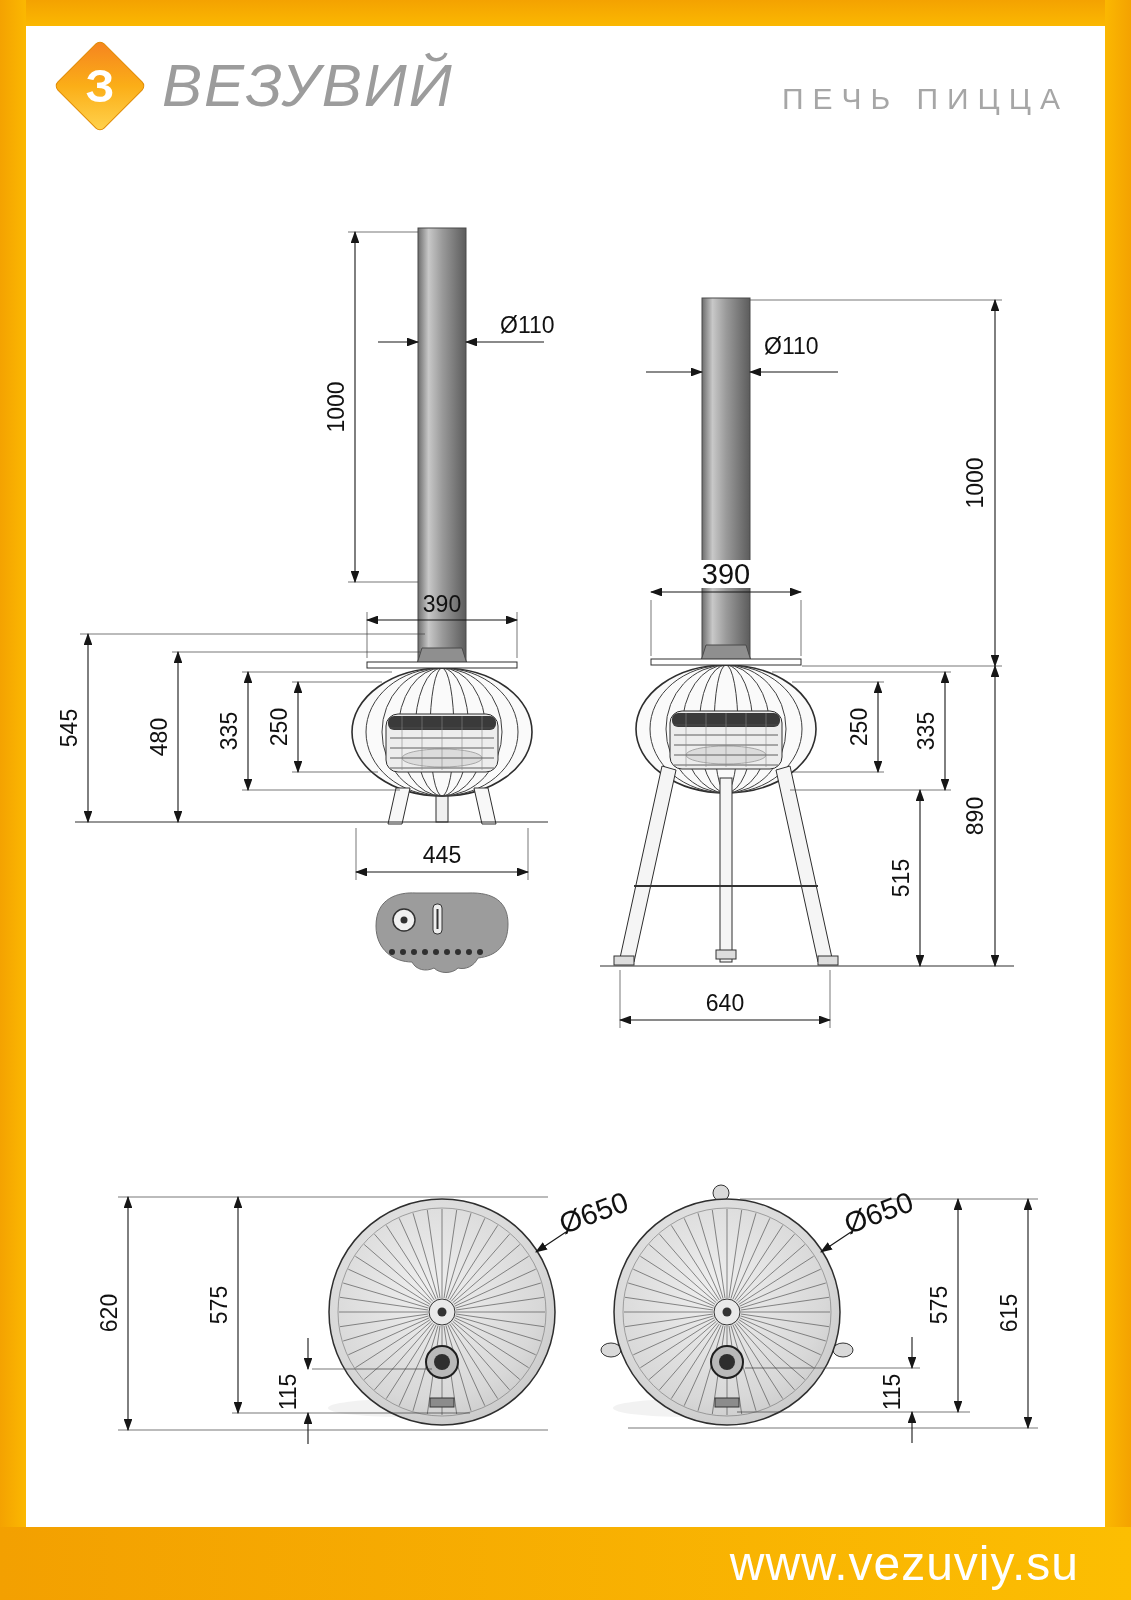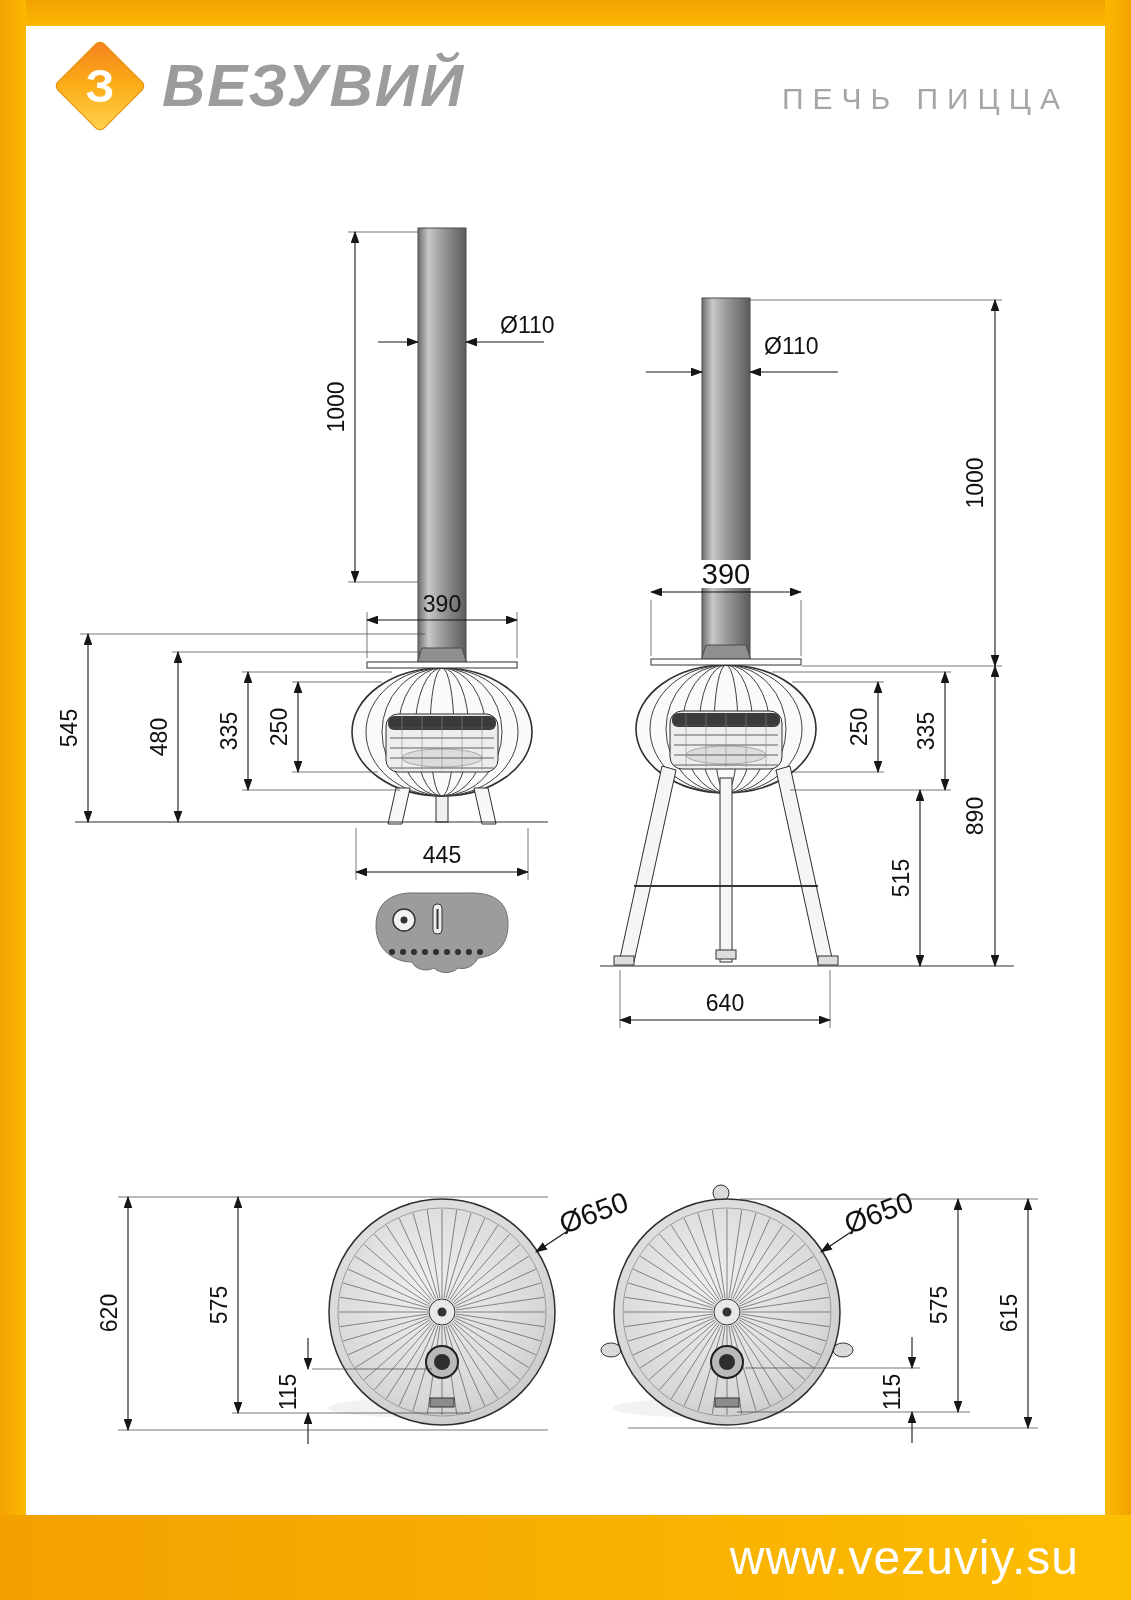--- a/index.html
+++ b/index.html
@@ -2,27 +2,27 @@
 <html><head>
 <meta charset="utf-8">
 <style>
   *{margin:0;padding:0;box-sizing:border-box}
   html,body{width:1131px;height:1600px}
   body{position:relative;background:#fff;font-family:"Liberation Sans",sans-serif;overflow:hidden}
   .frame{position:absolute;z-index:4;background:linear-gradient(180deg,#f4a201,#fbb801)}
   .frame-top{top:0;left:0;width:1131px;height:26px}
   .frame-left{top:0;left:0;width:26px;height:1600px;background:linear-gradient(90deg,#f4a201,#fbb801)}
   .frame-right{top:0;right:0;width:26px;height:1600px;background:linear-gradient(270deg,#f4a201,#fbb801)}
-  footer{position:absolute;left:0;bottom:0;width:1131px;height:85px;z-index:5;
+  footer{position:absolute;left:0;bottom:0;width:1131px;height:73px;z-index:5;
          background:linear-gradient(90deg,#f3a001,#fcbe02);
          display:flex;align-items:center;justify-content:flex-end;padding-right:52px}
   .site{font-size:48px;color:#ffffff;letter-spacing:1px;cursor:pointer}
   header{position:absolute;top:38px;left:52px;right:62px;display:flex;align-items:flex-start;justify-content:space-between;z-index:6}
   .logo{display:flex;align-items:center;gap:14px}
-  .brand{font-size:60px;font-weight:bold;font-style:italic;color:#9c9c9c;letter-spacing:2px;line-height:96px}
+  .brand{font-size:60px;font-weight:normal;font-style:italic;color:#9c9c9c;letter-spacing:2px;line-height:96px}
   .product-title{font-size:30px;color:#a6a6a6;letter-spacing:9px;margin-top:44px;white-space:nowrap}
   svg.drawing{position:absolute;left:0;top:0;z-index:1}
   svg text{font-family:"Liberation Sans",sans-serif}
   .dline{stroke:#161616;stroke-width:1.1;fill:none}
   .eline{stroke:#3c3c3c;stroke-width:0.7;fill:none}
   .bline{stroke:#2e2e2e;stroke-width:1.2;fill:none}
   .dim{font-size:23px;fill:#111}
   .dim-lg{font-size:29px;fill:#111}
   .rib{fill:none;stroke:#3f3f3f;stroke-width:1}
   .grill{stroke:#4f4f4f;stroke-width:0.9}

